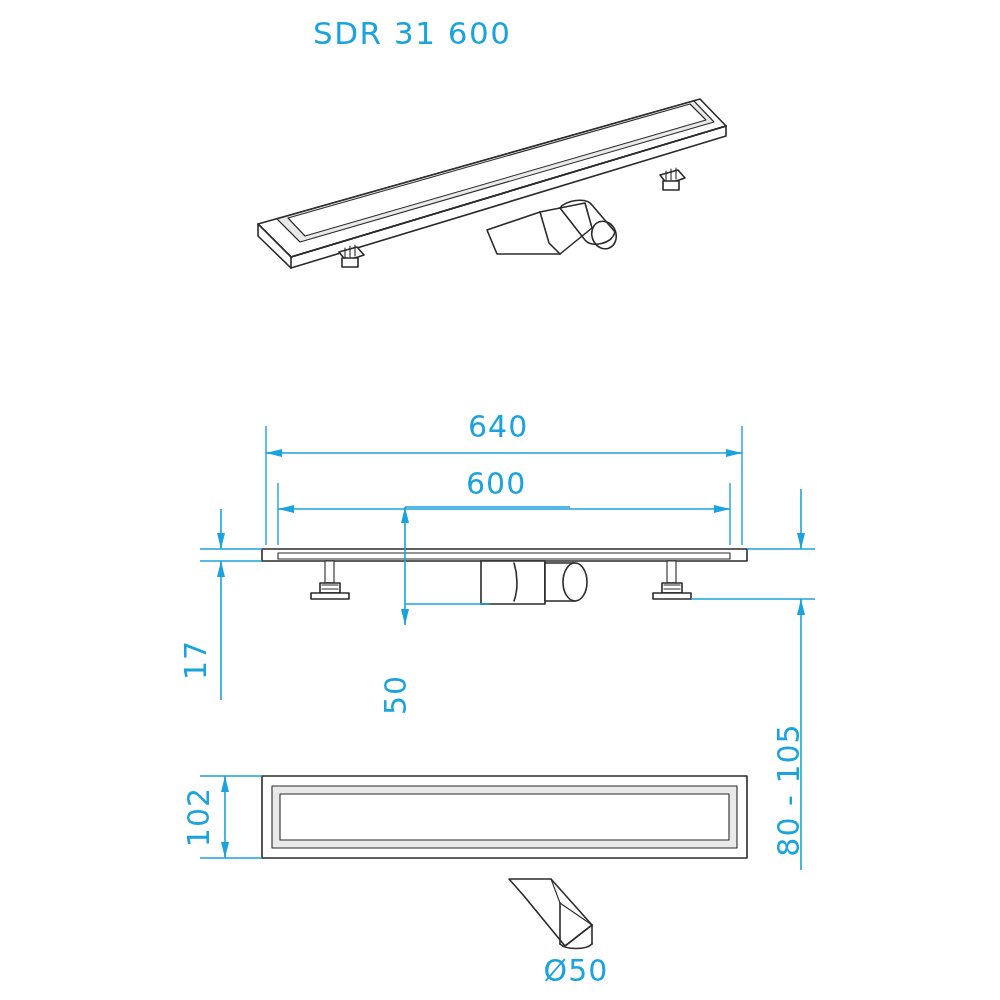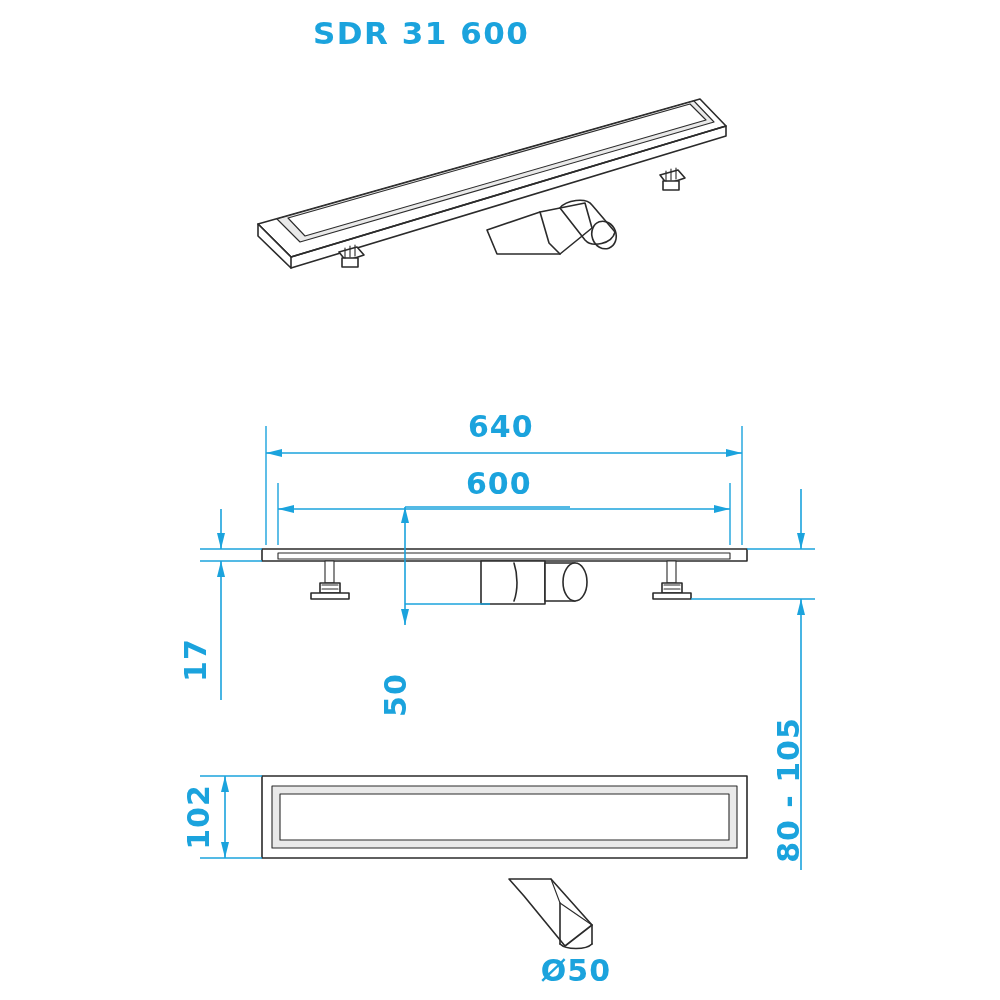--- a/index.html
+++ b/index.html
@@ -11,21 +11,20 @@
     width: 1000px;
     height: 1000px;
     font-family: "DejaVu Sans", sans-serif;
     position: relative;
     overflow: hidden;
   }
   #sheet {
     position: relative;
     width: 1000px;
     height: 1000px;
-    font-weight: bold;
   }
   #drawing {
     position: absolute;
     left: 0;
     top: 0;
   }
   .dim-text {
     fill: #1ba3dd;
     font-family: "DejaVu Sans", sans-serif;
     font-size: 30px;

